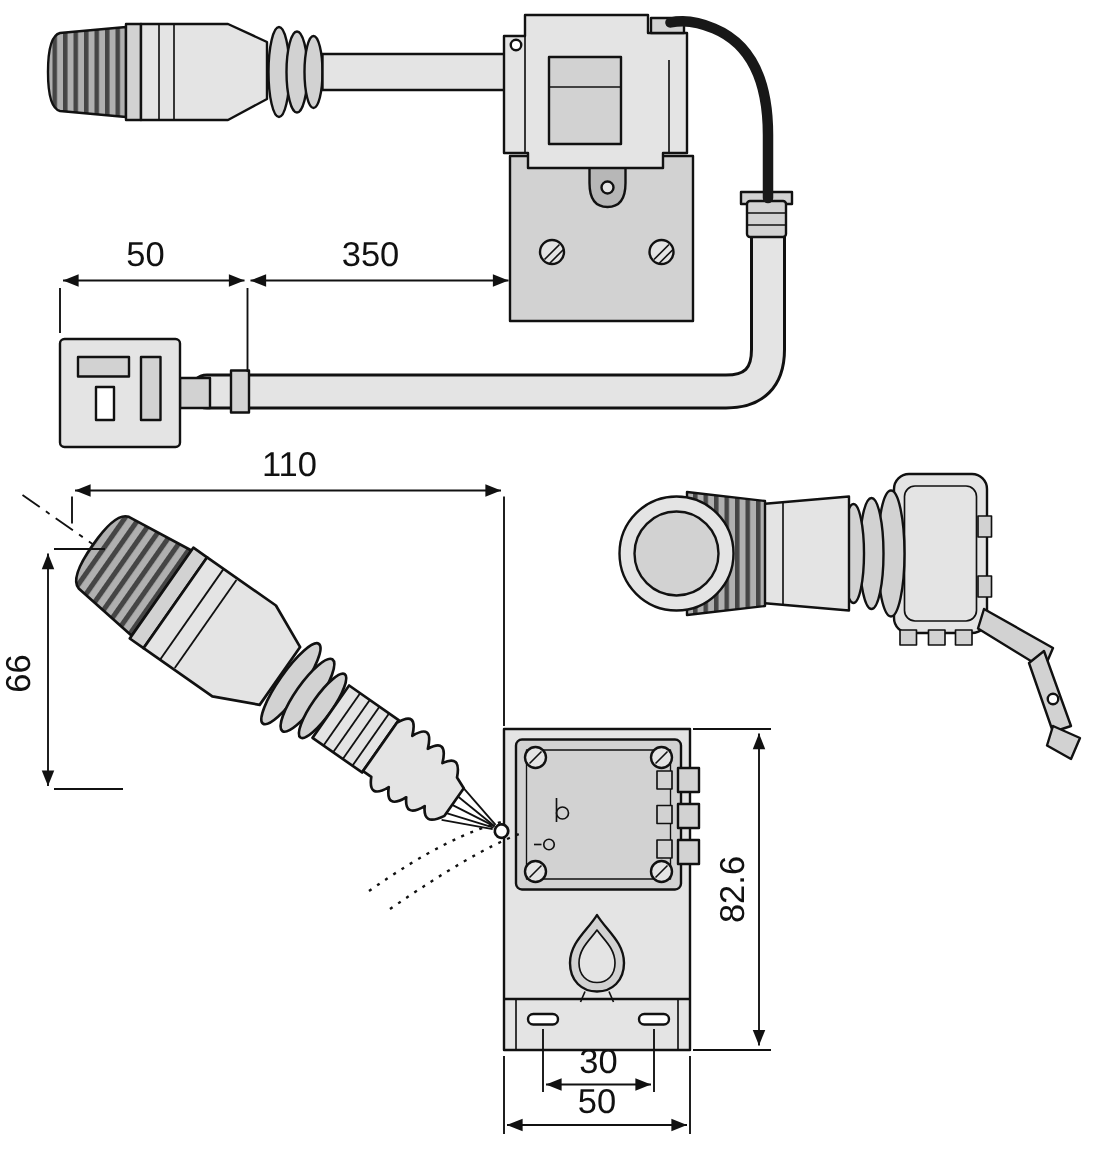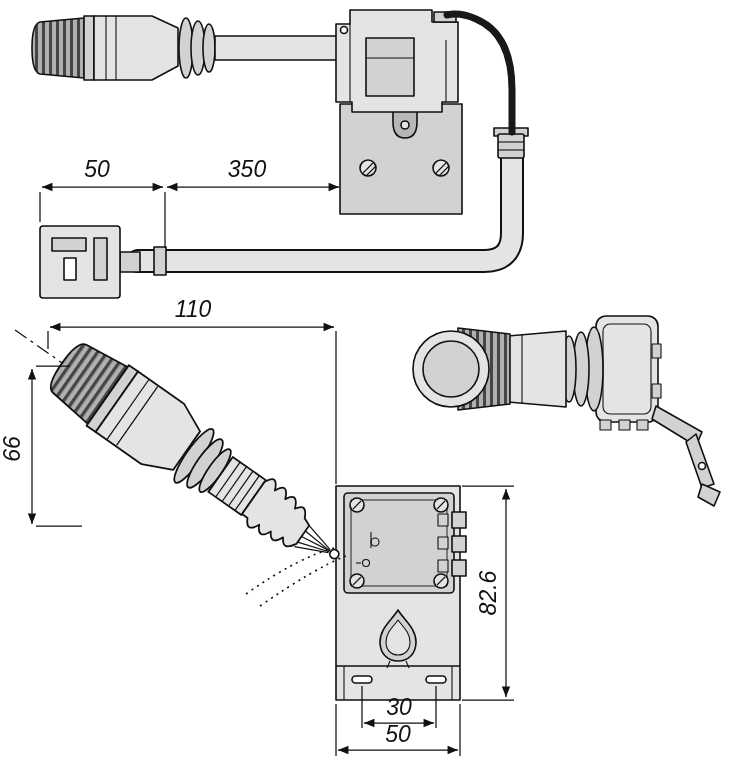--- a/index.html
+++ b/index.html
@@ -1,21 +1,21 @@
 <!DOCTYPE html>
 <html style="--line: #111111; --light: #e4e4e4; --mid: #d2d2d2; --dark: #b7b7b7; --knurl-base: #b0b0b0; --knurl-stripe: #454545; --cable: #181818; --bg: #ffffff;"><head>
 <meta charset="utf-8">
 <title>Technical Drawing</title>
 <style>
   :root{
     --line:#111111; --light:#e4e4e4; --mid:#d2d2d2; --dark:#b7b7b7;
     --knurl-base:#b0b0b0; --knurl-stripe:#454545; --cable:#181818; --bg:#ffffff;
   }
   html,body{margin:0;padding:0;background:var(--bg);}
-  .stage{width:739px;height:769px;position:relative;background:var(--bg);overflow:hidden;font-style:italic;}
+  .stage{width:739px;height:769px;position:relative;background:var(--bg);overflow:hidden;}
   svg{display:block;}
   .shp{stroke:var(--line);stroke-width:1.6;stroke-linejoin:round;}
   .thin{stroke-width:1.1;}
   .hair{stroke-width:0.9;}
   .f-light{fill:var(--light);} .f-mid{fill:var(--mid);} .f-dark{fill:var(--dark);} .f-white{fill:#ffffff;} .f-none{fill:none;}
   .p-base{fill:var(--knurl-base);} .p-stripe{fill:var(--knurl-stripe);}
   .tube-outer{stroke:var(--line);stroke-width:24;fill:none;stroke-linecap:round;}
   .tube-inner{stroke:var(--light);stroke-width:20;fill:none;stroke-linecap:round;}
   .cable{stroke:var(--cable);stroke-width:7;fill:none;stroke-linecap:round;}
   .dim{stroke:var(--line);stroke-width:1.25;fill:none;}

